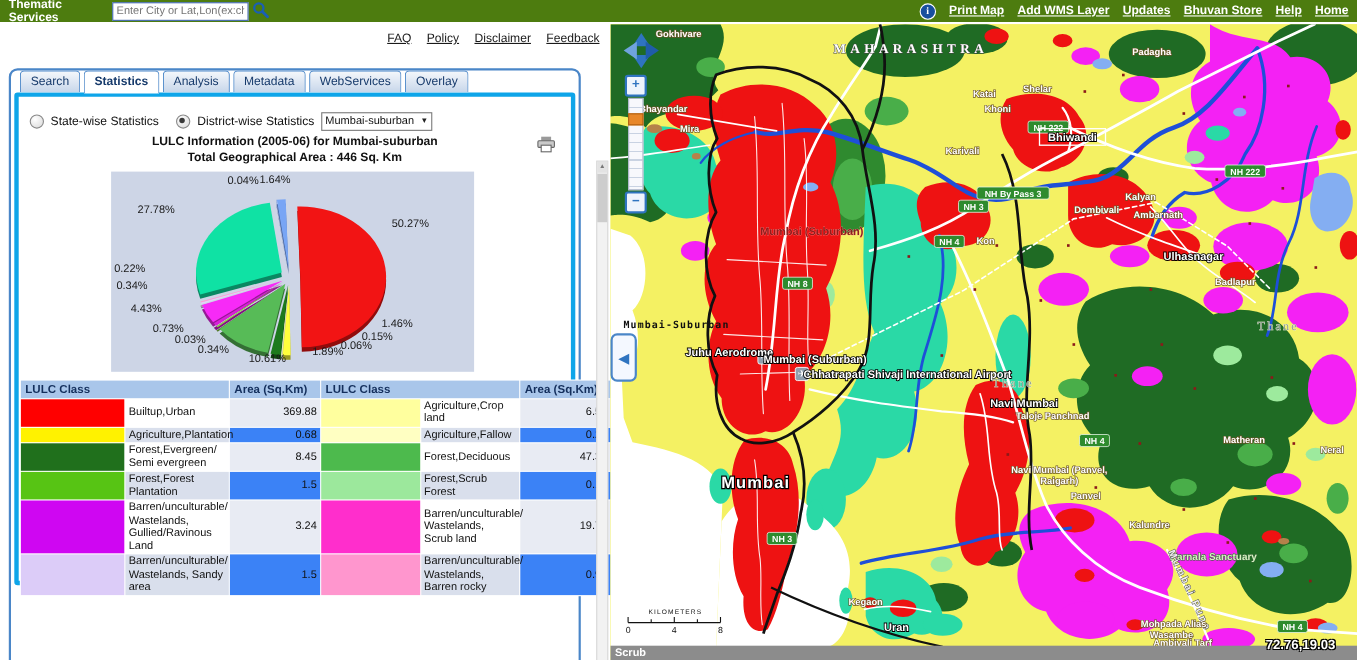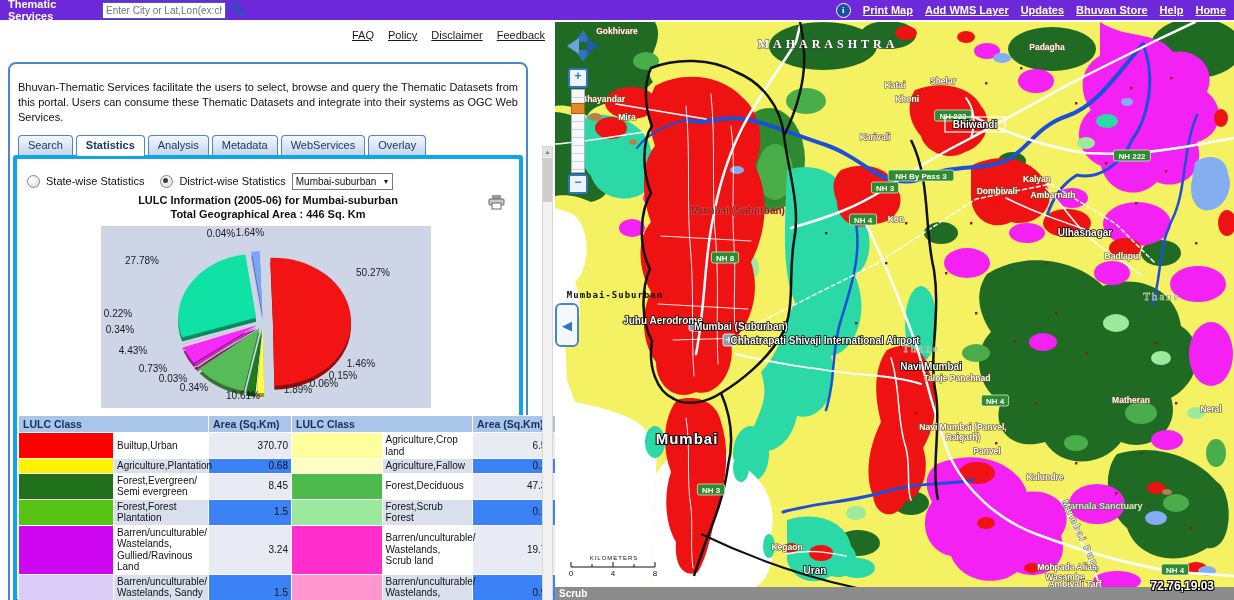--- a/index.html
+++ b/index.html
@@ -1,19 +1,19 @@
 <!DOCTYPE html>
 <html><head>
 <meta charset="utf-8">
 <style>
   html,body{margin:0;padding:0;background:#fff;}
   .stage{position:relative;width:1234px;height:600px;overflow:hidden;background:#fff;
          font-family:"Liberation Sans",sans-serif;}
   
-  .topbar{position:absolute;left:0;top:0;width:1234px;height:20px;background:#6d28d9;
+  .topbar{position:absolute;left:0;top:0;width:1234px;height:20px;background:#4d7c0f;
           display:flex;align-items:center;}
   .brand{color:#fff;font-weight:bold;font-size:11px;padding:0 10px 0 8px;width:84px;}
   .searchbox{width:116px;height:15px;font-size:10px;border:1px solid #3a62a8;padding:0 3px;
              color:#333;background:#fff;}
   .searchbtn{width:18px;height:18px;border:none;background:transparent;cursor:pointer;padding:0;margin-left:2px;}
   .topnav{margin-left:auto;display:flex;align-items:center;gap:12px;padding-right:8px;}
   .topnav a{color:#fff;font-weight:bold;font-size:11px;text-decoration:underline;cursor:pointer;white-space:nowrap;}
   .infoicon{width:13px;height:13px;border-radius:50%;background:#184f9e;border:1px solid #fff;
             color:#fff;font:bold 9px "Liberation Serif",serif;text-align:center;line-height:13px;}
   
@@ -115,21 +115,20 @@
 
   <div class="left">
     <div class="subnav">
         <a>FAQ</a>
         <a>Policy</a>
         <a>Disclaimer</a>
         <a>Feedback</a>
       </div>
 
     <div class="outer">
-      <p class="intro">Bhuvan-Thematic Services facilitate the users to select, browse and query the Thematic Datasets from this portal. Users can consume these Thematic Datasets and integrate into their systems as OGC Web Services.</p>
 
       <div class="tabs">
           <div class="tab">Search</div>
           <div class="tab active">Statistics</div>
           <div class="tab">Analysis</div>
           <div class="tab">Metadata</div>
           <div class="tab">WebServices</div>
           <div class="tab">Overlay</div>
         </div>
 
@@ -212,21 +211,21 @@
                 <th colspan="2" style="width: 181px;">LULC Class</th>
                 <th style="width: 74px;">Area (Sq.Km)</th>
                 <th colspan="2" style="width: 172px;">LULC Class</th>
                 <th style="width: 74px;">Area (Sq.Km)</th>
               </tr>
             </thead>
           <tbody>
               <tr class="r0">
                 <td class="sw" style="background: rgb(255, 0, 0);"></td>
                 <td class="lbl">Builtup,Urban</td>
-                <td class="val">370.70</td>
+                <td class="val">369.88</td>
                 <td class="sw" style="background: rgb(255, 255, 158);"></td>
                 <td class="lbl">Agriculture,Crop land</td>
                 <td class="val">6.51</td>
               </tr>
               <tr class="r1">
                 <td class="sw" style="background: rgb(255, 242, 0);"></td>
                 <td class="lbl">Agriculture,Plantation</td>
                 <td class="val">0.68</td>
                 <td class="sw" style="background: rgb(255, 255, 194);"></td>
                 <td class="lbl">Agriculture,Fallow</td>

